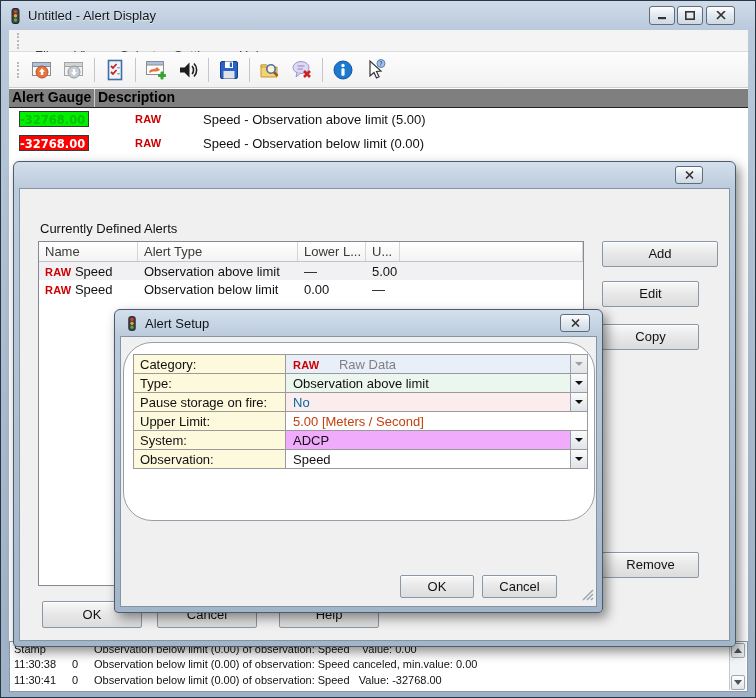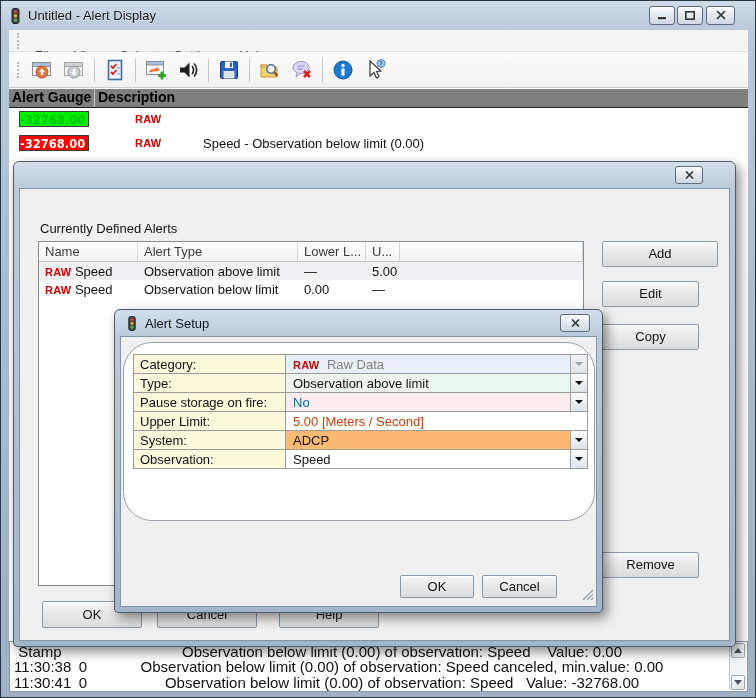--- a/index.html
+++ b/index.html
@@ -61,21 +61,21 @@
   .asgrid { position:absolute; border:1px solid #9a9a9a; border-bottom:none; }
   .asrow { display:flex; height:19px; border-bottom:1px solid #9a9a9a; }
   .aslabel { width:152px; padding:2px 0 0 6px; border-right:1px solid #9a9a9a; }
   .asvalue { flex:1; position:relative; padding:2px 0 0 7px; }
   .ddbtn { position:absolute; right:0; top:0; bottom:0; width:17px; border-left:1px solid #98a2ac;
     background:linear-gradient(#fbfbfb,#dfe4e9); display:flex; align-items:center; justify-content:center; }
   .ddarrow { width:0; height:0; border-left:4px solid transparent; border-right:4px solid transparent; border-top:4px solid #111; }
   .ddarrow.dis { border-top-color:#9aa3ac; }
   
   .logpanel { position:absolute; left:8px; top:640px; width:739px; height:51px; background:#fff; border:1px solid #8a99a8; }
-  .logline { position:absolute; left:0; width:700px; height:15px; display:flex; font-size:15px; color:#111;text-align:center; }
+  .logline { position:absolute; left:0; width:700px; height:15px; display:flex; font-size:11px; color:#111; }
   .logline .lt { width:56px; padding-left:4px; }
   .logline .lc { width:28px; padding-left:6px; }
   .logline .msg { white-space:pre; flex:1; }
   .vscroll { position:absolute; right:1px; top:1px; width:17px; height:47px; background:#f1f3f5; border-left:1px solid #c9c9c9; }
   .sarrow { position:absolute; left:1px; width:14px; height:15px; border:1px solid #9fa8b0; border-radius:2px;
     background:linear-gradient(#fdfdfd,#e2e6ea); display:flex; align-items:center; justify-content:center; }
   .tri-up { width:0;height:0;border-left:4px solid transparent;border-right:4px solid transparent;border-bottom:5px solid #4a5560; }
   .tri-dn { width:0;height:0;border-left:4px solid transparent;border-right:4px solid transparent;border-top:5px solid #4a5560; }
   .grip3 { position:absolute; right:2px; bottom:2px; }
   .zsa { z-index:20; } .zas { z-index:30; }
@@ -211,20 +211,21 @@
   </div>
 
   <div class="mainlist">
     <div class="mlheader">
       <div class="c1">Alert Gauge</div>
       <div class="c2">Description</div>
     </div>
     <div class="mlrow" style="top:21px;">
       <span class="gauge" style="background-color: rgb(0, 240, 0); color: rgb(0, 192, 0);">-32768.00</span>
       <span class="rawbadge badge" style="color: rgb(204, 0, 0);">RAW</span>
+      <span class="desc">Speed - Observation above limit (5.00)</span>
     </div>
     <div class="mlrow" style="top:45px;">
       <span class="gauge" style="background-color: rgb(255, 0, 0); color: rgb(255, 255, 255);">-32768.00</span>
       <span class="rawbadge badge" style="color: rgb(204, 0, 0);">RAW</span>
       <span class="desc">Speed - Observation below limit (0.00)</span>
     </div>
   </div>
 
   <div class="logpanel">
     <div class="logline" style="top:1px;">
@@ -312,21 +313,21 @@
         </svg>
     </div>
     <div class="dclient">
       <div class="aspanel" style="left:2px;top:5px;width:472px;height:179px;border-radius:29px;">
         <div class="asgrid" style="left:9px;top:11px;width:455px;">
 
           <div class="asrow">
             <div class="aslabel" style="background-color: rgb(253, 249, 221);">Category:</div>
             <div class="asvalue" style="background-color: rgb(233, 239, 248);">
               <span class="rawbadge" style="color: rgb(204, 0, 0);">RAW</span>
-              <span style="margin-left: 4px; color: rgb(128, 128, 128);">Raw Data</span>
+              <span style="margin-left: 16px; color: rgb(128, 128, 128);">Raw Data</span>
               <span class="ddbtn" style="background:linear-gradient(#f2f3f4,#e2e5e8);">
                   <span class="ddarrow dis"></span>
                 </span>
             </div>
           </div>
 
           <div class="asrow">
             <div class="aslabel" style="background-color: rgb(253, 249, 221);">Type:</div>
             <div class="asvalue" style="background-color: rgb(234, 246, 238);">
               <span style="color: rgb(17, 17, 17);">Observation above limit</span>
@@ -348,21 +349,21 @@
 
           <div class="asrow">
             <div class="aslabel" style="background-color: rgb(253, 249, 221);">Upper Limit:</div>
             <div class="asvalue" style="background-color: rgb(255, 255, 255);">
               <span style="color: #c2410c;">5.00 [Meters / Second]</span>
             </div>
           </div>
 
           <div class="asrow">
             <div class="aslabel" style="background-color: rgb(253, 249, 221);">System:</div>
-            <div class="asvalue" style="background-color: #fdba74;">
+            <div class="asvalue" style="background-color: #f0abfc;">
               <span style="color: rgb(17, 17, 17);">ADCP</span>
               <span class="ddbtn">
                   <span class="ddarrow"></span>
                 </span>
             </div>
           </div>
 
           <div class="asrow">
             <div class="aslabel" style="background-color: rgb(253, 249, 221);">Observation:</div>
             <div class="asvalue" style="background-color: rgb(255, 255, 255);">

